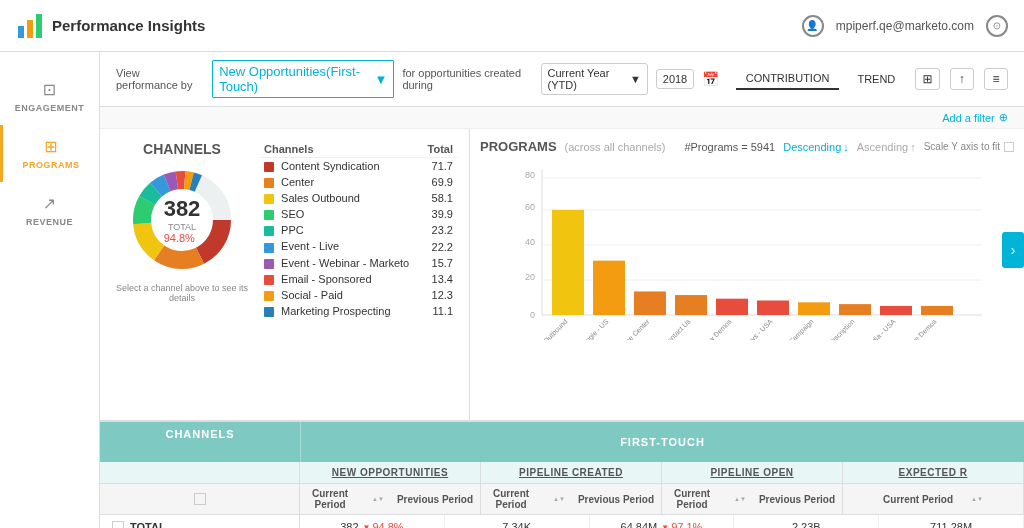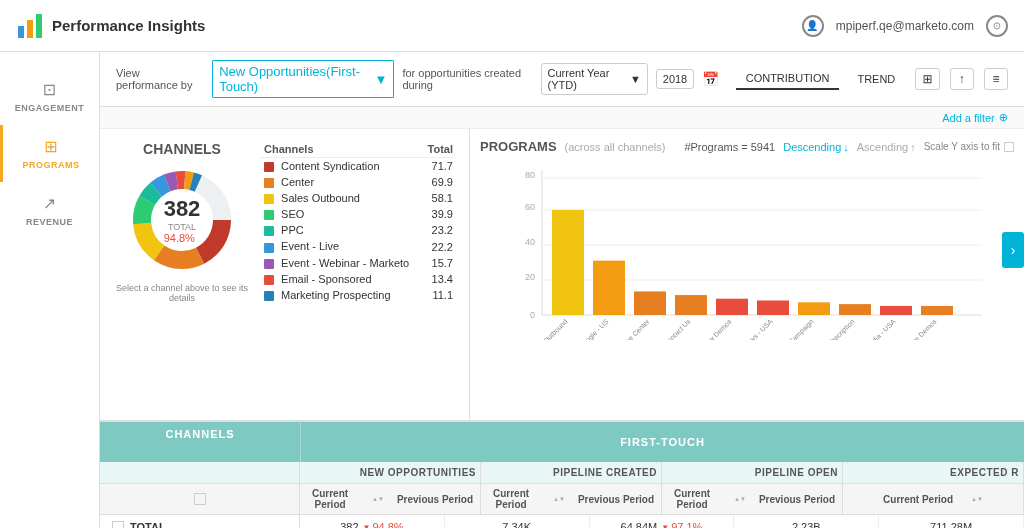--- a/index.html
+++ b/index.html
@@ -79,21 +79,21 @@
     .next-btn { position: absolute; right: -10px; top: 50%; transform: translateY(-50%); background: #00b4d8; color: #fff; width: 22px; height: 36px; border: none; border-radius: 3px; cursor: pointer; display: flex; align-items: center; justify-content: center; font-size: 14px; }
 
     
     .table-section { background: #fff; border-top: 2px solid #ddd; overflow-x: auto; }
     .table-header-row { background: #7ecac3; display: flex; }
     .table-header-channels { width: 200px; min-width: 200px; padding: 6px 12px; font-size: 11px; font-weight: bold; color: #fff; letter-spacing: 1px; text-align: center; }
     .table-header-firsttouch { flex: 1; padding: 14px 12px; font-size: 11px; font-weight: bold; color: #fff; letter-spacing: 1px; text-align: center; border-left: 1px solid rgba(255,255,255,0.3); }
     .table-subheader { display: flex; background: #e8f7f6; border-bottom: 1px solid #ddd; }
     .table-sub-empty { width: 200px; min-width: 200px; border-right: 1px solid #ddd; }
     .table-sub-section { display: flex; flex: 1; }
-    .table-sub-group { flex: 1; text-align: right; padding: 5px 4px; font-size: 10px; font-weight: bold; color: #555; border-right: 1px solid #ddd; letter-spacing: 0.5px; }
+    .table-sub-group { flex: 1; text-align: center; padding: 5px 4px; font-size: 10px; font-weight: bold; color: #555; border-right: 1px solid #ddd; letter-spacing: 0.5px; text-decoration: underline; }
     .table-colheader { display: flex; background: #f5f5f5; border-bottom: 1px solid #ddd; font-size: 10px; color: #555; font-weight: bold; }
     .table-col-empty { width: 200px; min-width: 200px; border-right: 1px solid #ddd; display: flex; align-items: center; justify-content: center; }
     .table-col-pair { flex: 1; display: flex; border-right: 1px solid #ddd; }
     .table-col-cell { flex: 1; padding: 4px 6px; text-align: center; display: flex; align-items: center; justify-content: center; gap: 18px; }
     .sort-arrows { display: flex; flex-direction: column; font-size: 6px; color: #aaa; cursor: pointer; }
     .table-data-row { display: flex; border-bottom: 1px solid #eee; font-size: 11px; }
     .table-row-label { width: 200px; min-width: 200px; padding: 6px 12px; font-weight: bold; border-right: 1px solid #ddd; display: flex; align-items: center; gap: 6px; }
     .table-row-cell { flex: 1; padding: 6px 4px; text-align: center; border-right: 1px solid #eee; display: flex; align-items: center; justify-content: center; gap: 4px; }
     .val-red { color: #e74c3c; display: flex; align-items: center; gap: 2px; }
     .val-red::before { content: '▼'; font-size: 8px; }
@@ -259,20 +259,27 @@
       <span>Event - Webinar - Marketo</span>
     </td>
     <td style="text-align:right">15.7</td>
   </tr>
                 <tr>
     <td>
       <span class="channel-color" style="background:#e74c3c"></span>
       <span>Email - Sponsored</span>
     </td>
     <td style="text-align:right">13.4</td>
+  </tr>
+                <tr>
+    <td>
+      <span class="channel-color" style="background:#f39c12"></span>
+      <span>Social - Paid</span>
+    </td>
+    <td style="text-align:right">12.3</td>
   </tr>
                 <tr>
     <td>
       <span class="channel-color" style="background:#2980b9"></span>
       <span>Marketing Prospecting</span>
     </td>
     <td style="text-align:right">11.1</td>
   </tr>
               </tbody>
           </table>

